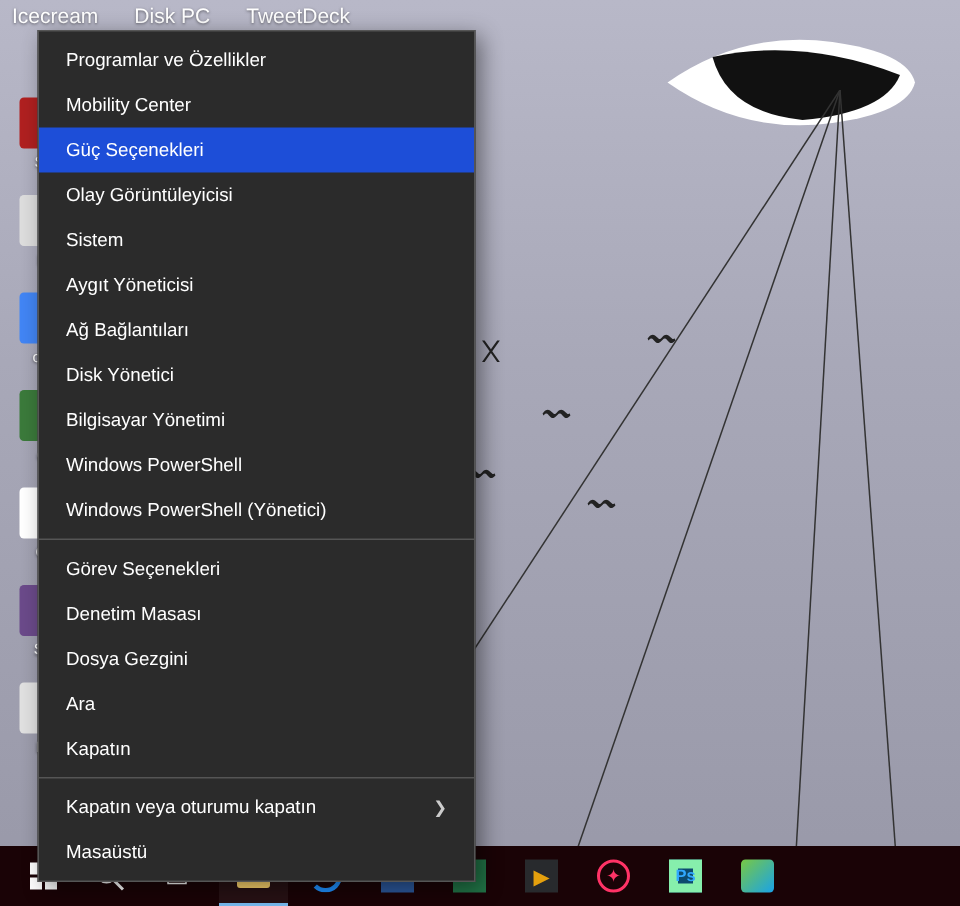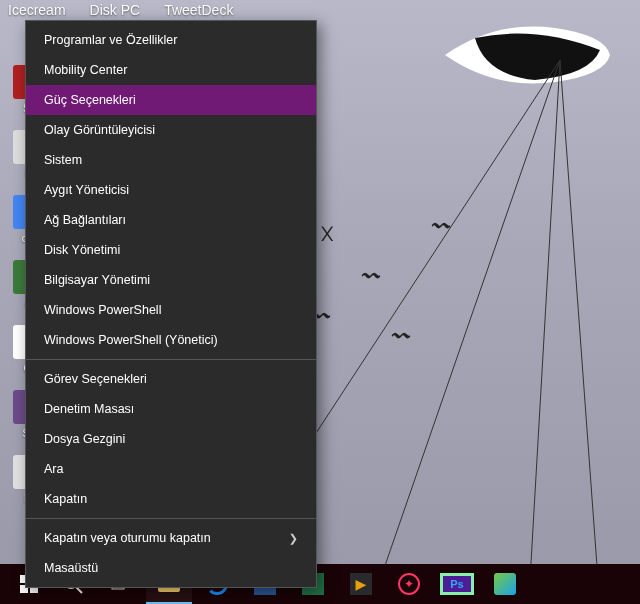--- a/index.html
+++ b/index.html
@@ -66,21 +66,21 @@
   }
   .menu-item {
     color: #fff;
     font-size: 12.5px;
     padding: 8px 18px;
     cursor: default;
     display: flex;
     justify-content: space-between;
     align-items: center;
   }
-  .menu-item.hover { background: #701a75; }
+  .menu-item.hover { background: #1d4ed8; }
   .menu-sep {
     height: 1px;
     background: #555;
     margin: 4px 0;
   }
   .chevron { font-size:11px; color:#ccc; }
 
   
   .taskbar {
     position: absolute;
@@ -96,21 +96,21 @@
     width: 46px; height: 40px;
     display: flex; align-items:center; justify-content:center;
     color: #fff;
   }
   .tb-item.active { border-bottom:2px solid #76b9ed; background:rgba(255,255,255,.06); }
   .start { width:18px; height:18px; display:grid; grid-template-columns:1fr 1fr; grid-template-rows:1fr 1fr; gap:2px; transform:translateX(4px);}
   .start span{ background:#fff; }
   .edge-icon{ width:22px;height:22px;border-radius:50%;border:3px solid #1e90ff;border-left-color:transparent;}
   .word-icon{ width:22px;height:22px;background:#2b579a;color:#fff;font-size:12px;font-weight:bold;display:flex;align-items:center;justify-content:center;}
   .excel-icon{ width:22px;height:22px;background:#217346;color:#fff;font-size:12px;font-weight:bold;display:flex;align-items:center;justify-content:center;}
-  .ps-icon{ width:34px;height:22px;background:#4c1d95;color:#31a8ff;font-size:11px;font-weight:bold;display:flex;align-items:center;justify-content:center;border:3px solid #86efac;}
+  .ps-icon{ width:22px;height:22px;background:#0c4a6e;color:#31a8ff;font-size:11px;font-weight:bold;display:flex;align-items:center;justify-content:center;border:6px solid #86efac;}
   .plex-icon{width:22px;height:22px;background:#282a2d;color:#e5a00d;display:flex;align-items:center;justify-content:center;font-size:14px;}
   .rocket-icon{width:22px;height:22px;border-radius:50%;border:2px solid #ff3366;display:flex;align-items:center;justify-content:center;color:#ff3366;font-size:12px;}
   .bstacks-icon{width:22px;height:22px;background:linear-gradient(135deg,#78c843,#1aa3e8);border-radius:3px;}
   .folder-icon{width:22px;height:18px;background:#ffd66e;border-radius:2px;position:relative;}
   .folder-icon::before{content:"";position:absolute;top:-4px;left:0;width:10px;height:4px;background:#ffd66e;border-radius:2px 2px 0 0;}
   .search-icon,.taskview-icon{width:20px;height:20px;}
 </style>
 </head>
 <body>
 
@@ -173,21 +173,21 @@
     <div class="menu-item">
       <span>Sistem</span>
     </div>
     <div class="menu-item">
       <span>Aygıt Yöneticisi</span>
     </div>
     <div class="menu-item">
       <span>Ağ Bağlantıları</span>
     </div>
     <div class="menu-item">
-      <span>Disk Yönetimi</span>
+      <span>Disk Yönetici</span>
     </div>
     <div class="menu-item">
       <span>Bilgisayar Yönetimi</span>
     </div>
     <div class="menu-item">
       <span>Windows PowerShell</span>
     </div>
     <div class="menu-item">
       <span>Windows PowerShell (Yönetici)</span>
     </div>

